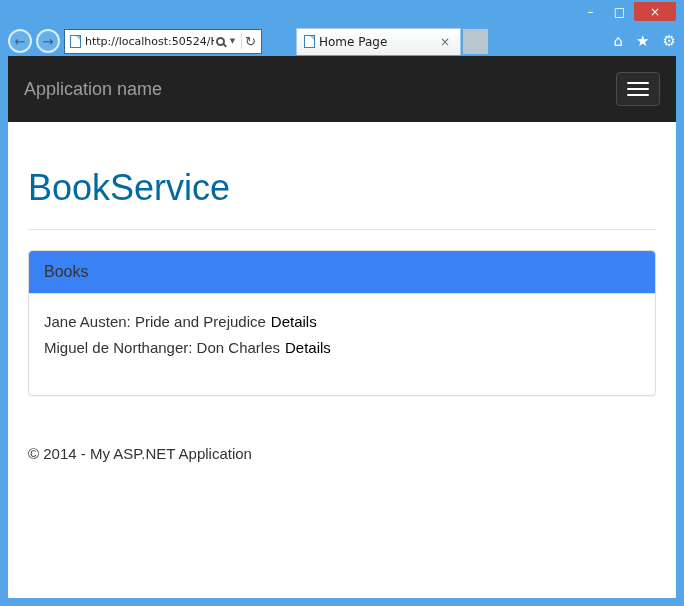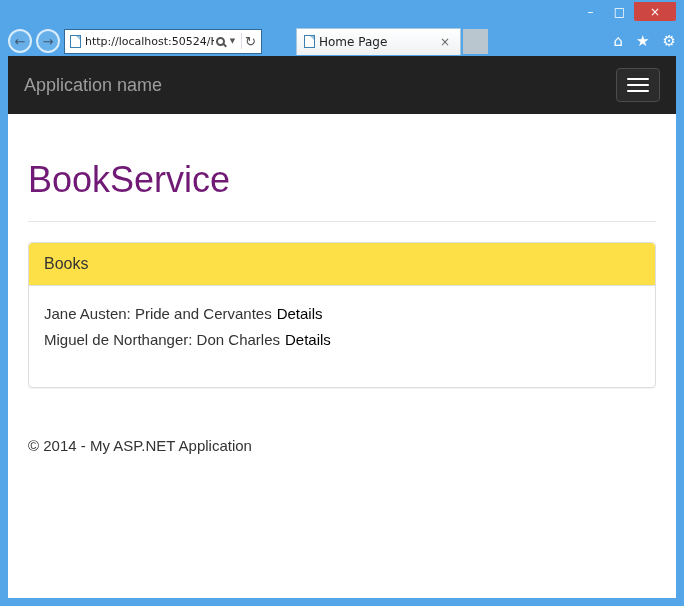--- a/index.html
+++ b/index.html
@@ -43,34 +43,34 @@
   .tab-close { font-size:12px; color:#666; padding:0 3px; }
   .new-tab { width:25px; height:25px; background:#b9c6cf; margin-left:2px; flex:none; }
 
   .right-icons { margin-left:auto; display:flex; align-items:center; gap:13px; color:#fff; font-size:15px; }
   .right-icons span { line-height:1; }
 
   
   .viewport { position:absolute; left:8px; right:8px; top:56px; bottom:8px; background:#fff;
               overflow:hidden; font-family:"Liberation Sans", sans-serif; }
 
-  .navbar { height:58px; background:#222; display:flex; align-items:center;
+  .navbar { height:66px; background:#222; display:flex; align-items:center;
             justify-content:space-between; padding:0 16px; }
   .brand { color:#9d9d9d; font-size:18px; }
   .hamburger { width:44px; height:34px; border:1px solid #4d4d4d; border-radius:4px;
                background:#2b2b2b; display:flex; flex-direction:column; justify-content:center;
                align-items:center; gap:4px; cursor:pointer; }
   .hamburger .bar { width:22px; height:2px; background:#fff; border-radius:1px; }
 
   .content { padding:0 20px; color:#333; }
-  h1.page-title { font-size:36px; font-weight:500; color:#701a75; margin:45px 0 4px; }
+  h1.page-title { font-size:36px; font-weight:500; color:#0369a1; margin:45px 0 4px; }
   hr.divider { border:0; border-top:1px solid #e5e5e5; margin:20px 0; }
 
   .panel { border:1px solid #ddd; border-radius:4px; box-shadow:0 1px 1px rgba(0,0,0,0.05); margin-top:8px; }
-  .panel-heading { background:#fde047; border-bottom:1px solid #ddd; padding:12px 15px;
+  .panel-heading { background:#3b82f6; border-bottom:1px solid #ddd; padding:12px 15px;
                    font-size:16px; color:#333; border-radius:4px 4px 0 0; }
   .panel-body { padding:15px 15px 35px; font-size:15px; line-height:1.7; }
   .book-author { font-weight:normal; }
   a.details { color:#000000; text-decoration:none; margin-left:5px; }
 
   footer.page-footer { margin-top:49px; font-size:15px; color:#333; padding-bottom:20px; }
 </style>
 </head>
 <body>
 
@@ -126,21 +126,21 @@
 
     <div class="content">
       <h1 class="page-title">BookService</h1>
       <hr class="divider">
 
       <div class="panel">
         <div class="panel-heading">Books</div>
         <div class="panel-body">
 
           <div class="book-row">
-            <span class="book-author">Jane Austen</span><span>: </span><span>Pride and Cervantes</span><a class="details" href="#">Details</a>
+            <span class="book-author">Jane Austen</span><span>: </span><span>Pride and Prejudice</span><a class="details" href="#">Details</a>
           </div>
 
 
 
           <div class="book-row">
             <span class="book-author">Miguel de Northanger</span><span>: </span><span>Don Charles</span><a class="details" href="#">Details</a>
           </div>
 
         </div>
       </div>

